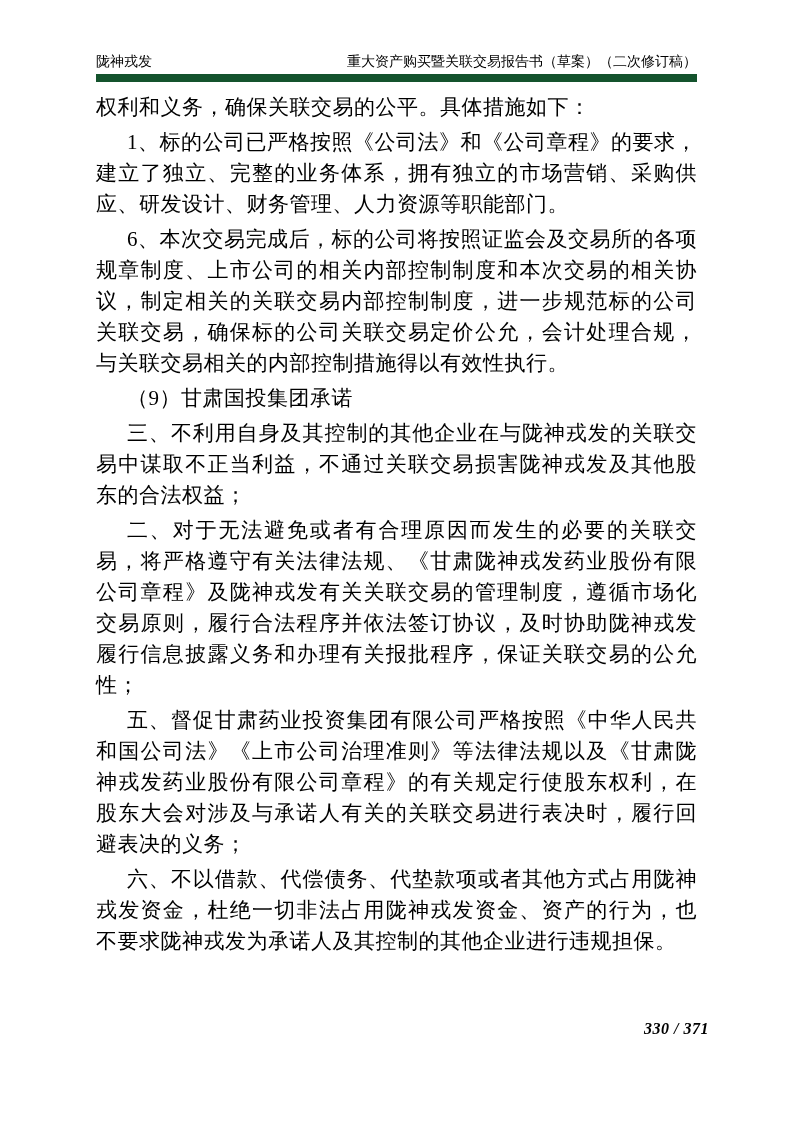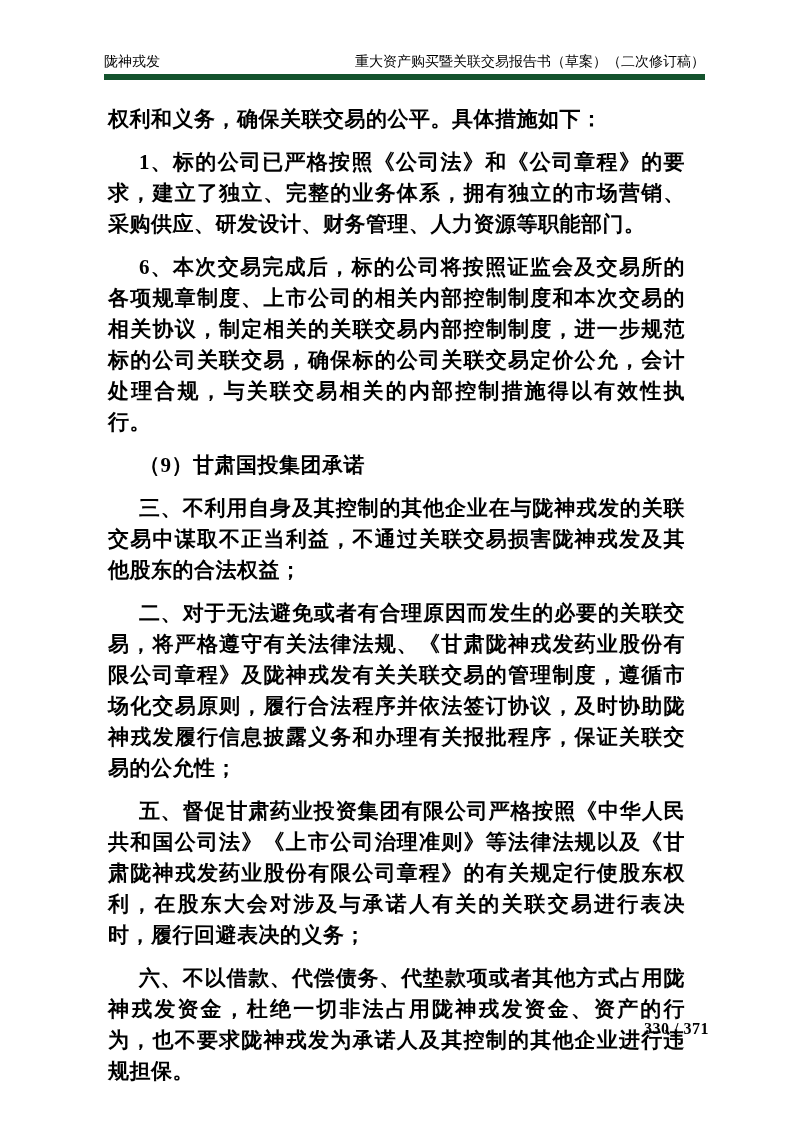--- a/index.html
+++ b/index.html
@@ -13,58 +13,59 @@
     height: 1122px;
     margin: 0 auto;
     background: #ffffff;
     overflow: hidden;
     font-family: "Liberation Serif", "DejaVu Serif", serif;
     color: #000000;
   }
   .header {
     position: absolute;
     top: 53px;
-    left: 104px;
+    left: 96px;
     width: 601px;
     display: flex;
     justify-content: space-between;
     align-items: flex-end;
     font-size: 14px;
     line-height: 17px;
     padding-bottom: 4px;
-    border-bottom: 6px solid #14532d;
+    border-bottom: 8px solid #14532d;
     white-space: nowrap;
   }
   .doc-body {
     position: absolute;
     top: 92px;
     left: 96px;
     width: 601px;
   }
   .para {
-    margin: 12px;
+    margin: 0;
     font-size: 21px;
-    font-weight: 700;
+    font-weight: 400;
     line-height: 31px;
     text-align: justify;
     letter-spacing: 0.5px;
   }
   .para + .para {
     margin-top: 4px;
   }
   .para.indent {
     text-indent: 31px;
   }
   .footer-pagenum {
     position: absolute;
     top: 1020px;
     right: 84px;
     font-size: 16px;
     font-weight: 700;
     letter-spacing: 0.5px;
+    font-style: italic;
   }
 </style>
 </head>
 <body>
 
 <div class="page">
 
   <div class="header">
     <span>陇神戎发</span>
     <span>重大资产购买暨关联交易报告书（草案）（二次修订稿）</span>

